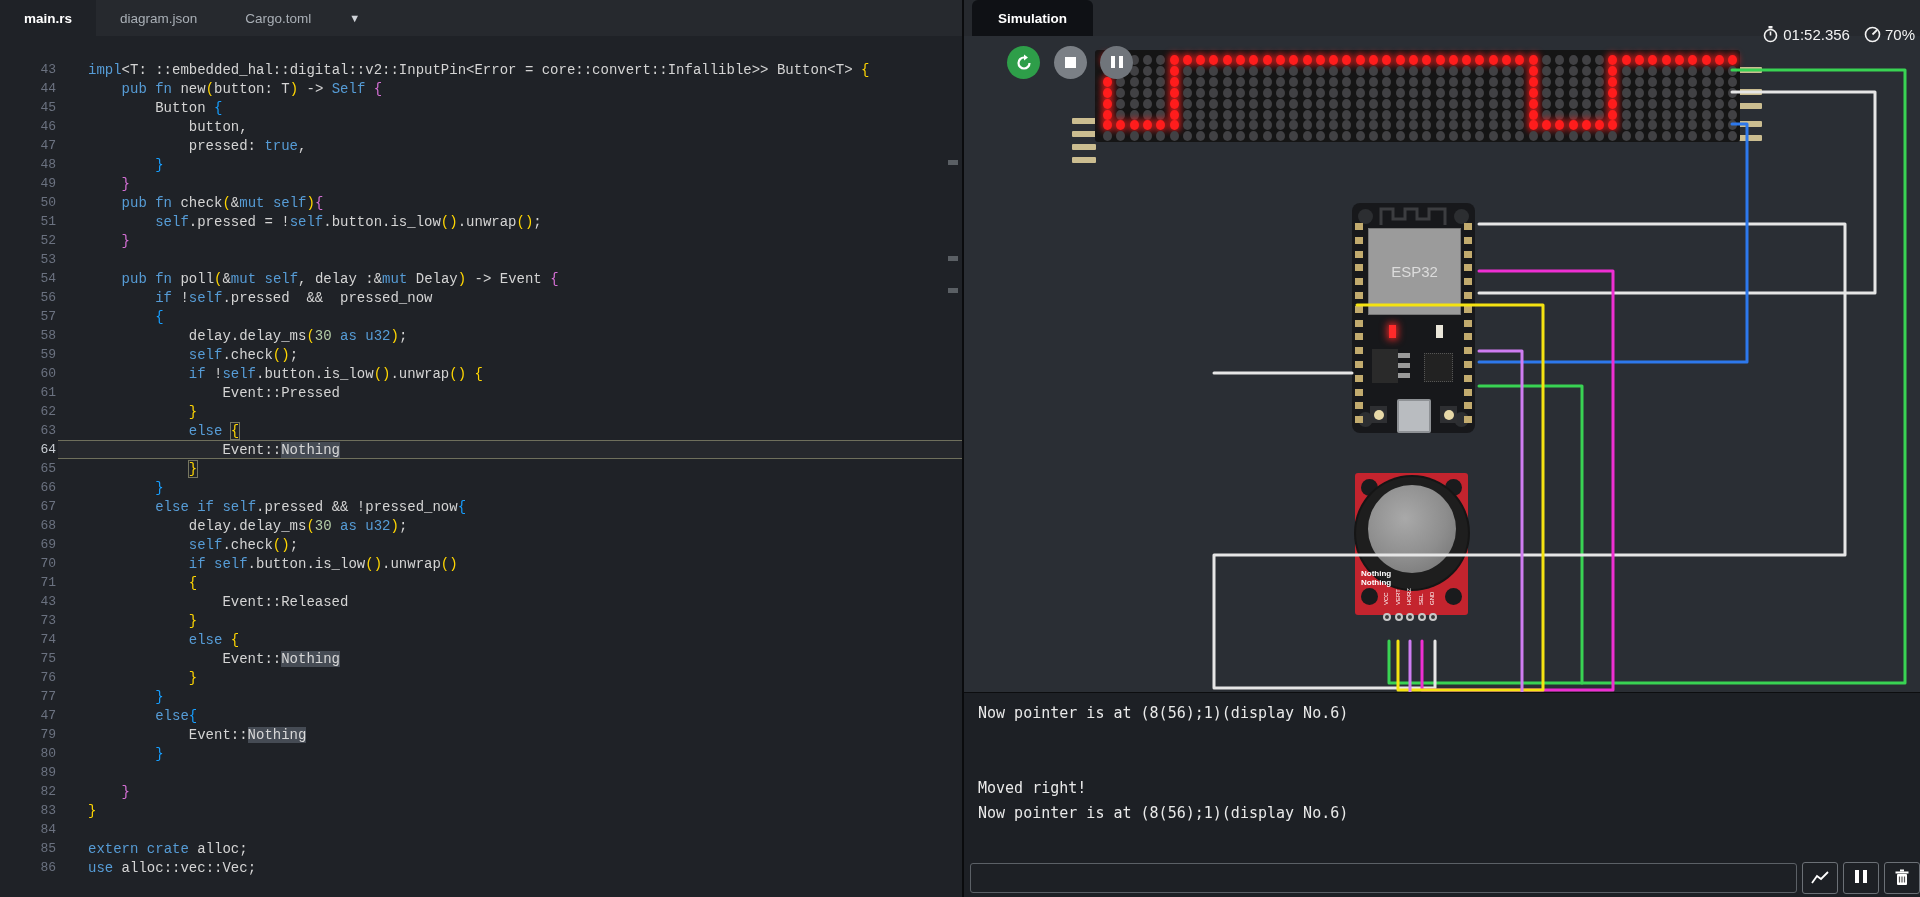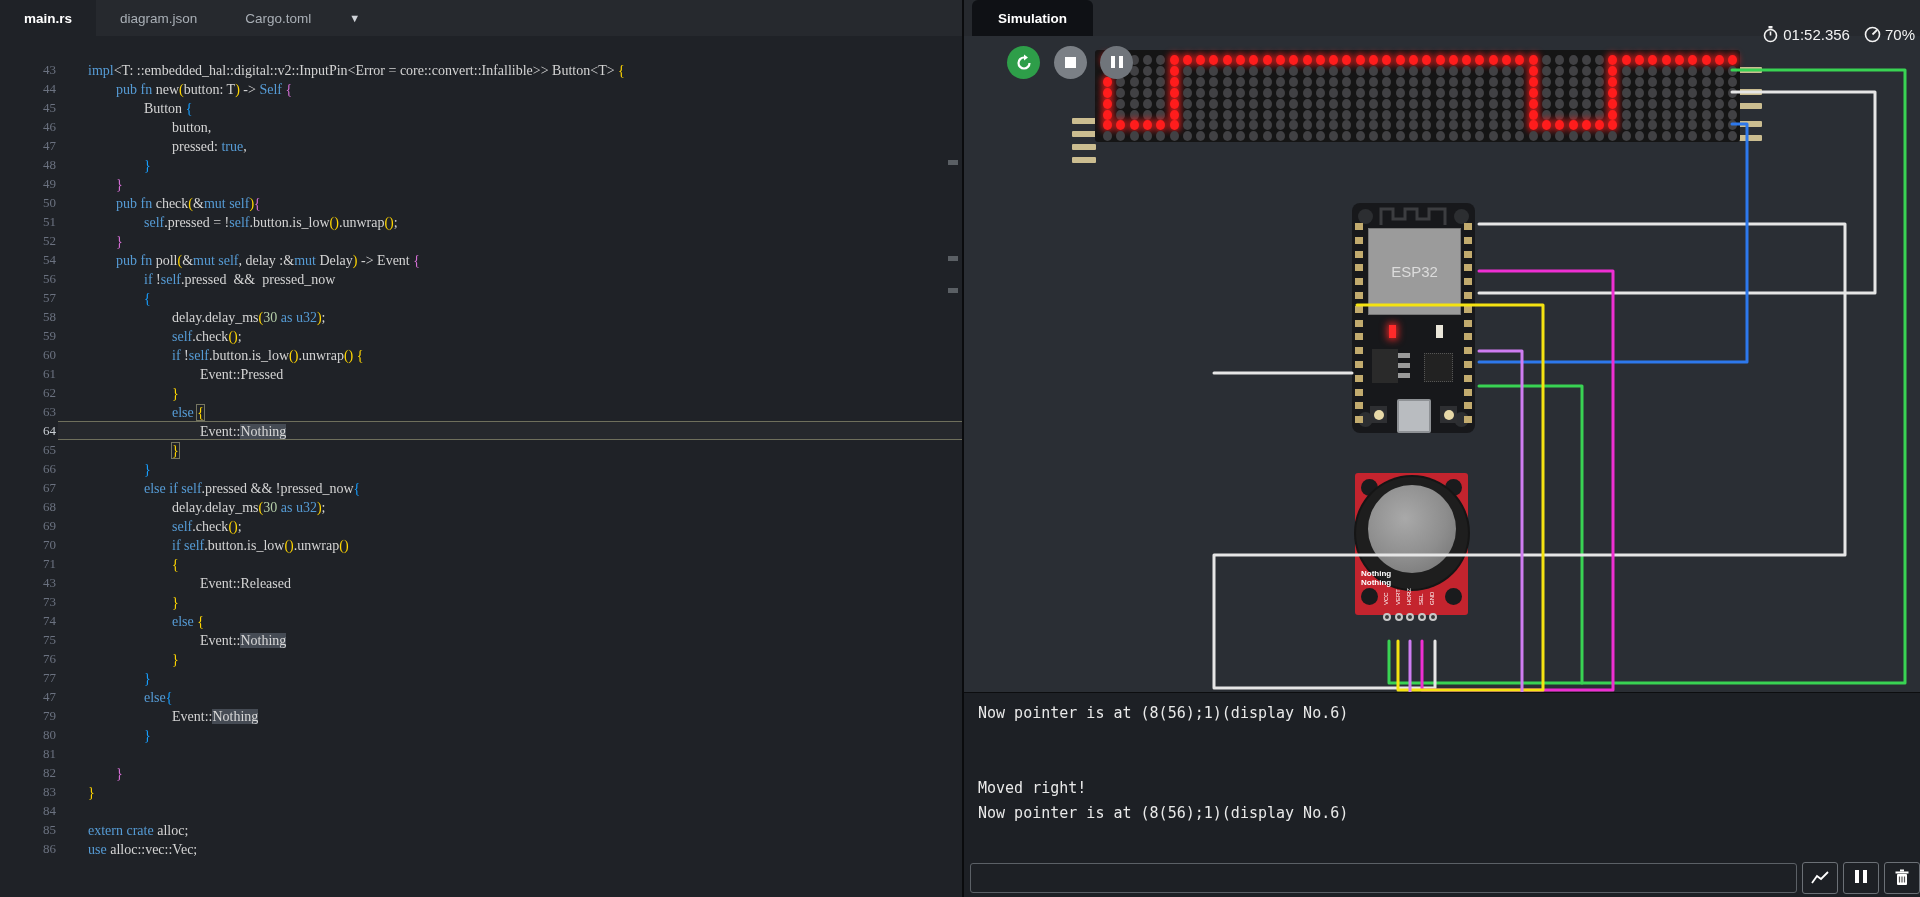--- a/index.html
+++ b/index.html
@@ -5,21 +5,21 @@
   html,body{margin:0;padding:0;background:#17191d;}
   #stage{position:relative;width:1920px;height:897px;overflow:hidden;
          font-family:"Liberation Sans",sans-serif;color:#d4d4d4;}
   
   #tabstrip{position:absolute;left:0;top:0;width:963px;height:36px;background:#26292e;display:flex;align-items:stretch;}
   .etab{display:flex;align-items:center;padding:0 24px;font-size:13.5px;color:#a9afb6;cursor:pointer;}
   .etab.active{background:#1f2227;color:#ffffff;font-weight:bold;}
   #tab-caret{display:flex;align-items:center;padding:0 14px;color:#cfd3d8;font-size:11px;}
   
   #editor{position:absolute;left:0;top:36px;width:989px;height:861px;background:#1f2227;
-          font-family:Liberation Serif, serif;font-size:14px;overflow:hidden;padding-top:24px;box-sizing:border-box;}
+          font-family:Liberation Mono, monospace;font-size:14px;overflow:hidden;padding-top:24px;box-sizing:border-box;}
   .line{display:flex;height:19px;line-height:19px;white-space:pre;}
   .gut{width:56px;flex:none;text-align:right;padding-right:2px;color:#6b7280;font-size:13px;}
   .lbody{flex:1;padding-left:30px;border-top:1px solid transparent;border-bottom:1px solid transparent;}
   .line.cur .lbody{border-color:#6f6f5c;background:rgba(255,255,255,0.03);}
   .line.cur .gut{color:#c9ced4;}
   .gd{display:inline-block;width:4ch;}
   .gd.b{box-shadow:inset 1px 0 0 #33373d;}
   .k{color:#569cd6}.w{color:#d4d4d4}.n{color:#b5cea8}
   .g{color:#ffd602}.m{color:#d670d6}.b{color:#179fff}
   .x{color:#ffd602;outline:1px solid #767661;}
@@ -95,20 +95,21 @@
       <div class="line"><span class="gut">43</span><span class="lbody"><span class="k">impl</span><span class="w">&lt;T: ::embedded_hal::digital::v2::InputPin&lt;Error = core::convert::Infallible&gt;&gt; Button&lt;T&gt; </span><span class="g">{</span></span></div>
       <div class="line"><span class="gut">44</span><span class="lbody"><span class="gd"></span><span class="k">pub</span><span class="w"> </span><span class="k">fn</span><span class="w"> new</span><span class="g">(</span><span class="w">button: T</span><span class="g">)</span><span class="w"> -&gt; </span><span class="k">Self</span><span class="w"> </span><span class="m">{</span></span></div>
       <div class="line"><span class="gut">45</span><span class="lbody"><span class="gd"></span><span class="gd b"></span><span class="w">Button </span><span class="b">{</span></span></div>
       <div class="line"><span class="gut">46</span><span class="lbody"><span class="gd"></span><span class="gd b"></span><span class="gd b"></span><span class="w">button,</span></span></div>
       <div class="line"><span class="gut">47</span><span class="lbody"><span class="gd"></span><span class="gd b"></span><span class="gd b"></span><span class="w">pressed: </span><span class="k">true</span><span class="w">,</span></span></div>
       <div class="line"><span class="gut">48</span><span class="lbody"><span class="gd"></span><span class="gd b"></span><span class="b">}</span></span></div>
       <div class="line"><span class="gut">49</span><span class="lbody"><span class="gd"></span><span class="m">}</span></span></div>
       <div class="line"><span class="gut">50</span><span class="lbody"><span class="gd"></span><span class="k">pub</span><span class="w"> </span><span class="k">fn</span><span class="w"> check</span><span class="g">(</span><span class="w">&amp;</span><span class="k">mut</span><span class="w"> </span><span class="k">self</span><span class="g">)</span><span class="m">{</span></span></div>
       <div class="line"><span class="gut">51</span><span class="lbody"><span class="gd"></span><span class="gd b"></span><span class="k">self</span><span class="w">.pressed = !</span><span class="k">self</span><span class="w">.button.is_low</span><span class="g">()</span><span class="w">.unwrap</span><span class="g">()</span><span class="w">;</span></span></div>
       <div class="line"><span class="gut">52</span><span class="lbody"><span class="gd"></span><span class="m">}</span></span></div>
+      <div class="line"><span class="gut">53</span><span class="lbody"></span></div>
       <div class="line"><span class="gut">54</span><span class="lbody"><span class="gd"></span><span class="k">pub</span><span class="w"> </span><span class="k">fn</span><span class="w"> poll</span><span class="g">(</span><span class="w">&amp;</span><span class="k">mut</span><span class="w"> </span><span class="k">self</span><span class="w">, delay :&amp;</span><span class="k">mut</span><span class="w"> Delay</span><span class="g">)</span><span class="w"> -&gt; Event </span><span class="m">{</span></span></div>
       <div class="line"><span class="gut">56</span><span class="lbody"><span class="gd"></span><span class="gd b"></span><span class="k">if</span><span class="w"> !</span><span class="k">self</span><span class="w">.pressed  &amp;&amp;  pressed_now</span></span></div>
       <div class="line"><span class="gut">57</span><span class="lbody"><span class="gd"></span><span class="gd b"></span><span class="b">{</span></span></div>
       <div class="line"><span class="gut">58</span><span class="lbody"><span class="gd"></span><span class="gd b"></span><span class="gd b"></span><span class="w">delay.delay_ms</span><span class="g">(</span><span class="n">30</span><span class="w"> </span><span class="k">as</span><span class="w"> </span><span class="k">u32</span><span class="g">)</span><span class="w">;</span></span></div>
       <div class="line"><span class="gut">59</span><span class="lbody"><span class="gd"></span><span class="gd b"></span><span class="gd b"></span><span class="k">self</span><span class="w">.check</span><span class="g">()</span><span class="w">;</span></span></div>
       <div class="line"><span class="gut">60</span><span class="lbody"><span class="gd"></span><span class="gd b"></span><span class="gd b"></span><span class="k">if</span><span class="w"> !</span><span class="k">self</span><span class="w">.button.is_low</span><span class="g">()</span><span class="w">.unwrap</span><span class="g">()</span><span class="w"> </span><span class="g">{</span></span></div>
       <div class="line"><span class="gut">61</span><span class="lbody"><span class="gd"></span><span class="gd b"></span><span class="gd b"></span><span class="gd b"></span><span class="w">Event::Pressed</span></span></div>
       <div class="line"><span class="gut">62</span><span class="lbody"><span class="gd"></span><span class="gd b"></span><span class="gd b"></span><span class="g">}</span></span></div>
       <div class="line"><span class="gut">63</span><span class="lbody"><span class="gd"></span><span class="gd b"></span><span class="gd b"></span><span class="k">else</span><span class="w"> </span><span class="x">{</span></span></div>
       <div class="line cur"><span class="gut">64</span><span class="lbody"><span class="gd"></span><span class="gd b"></span><span class="gd b"></span><span class="gd b"></span><span class="w">Event::</span><span class="h">Nothing</span></span></div>
@@ -121,21 +122,21 @@
       <div class="line"><span class="gut">71</span><span class="lbody"><span class="gd"></span><span class="gd b"></span><span class="gd b"></span><span class="g">{</span></span></div>
       <div class="line"><span class="gut">43</span><span class="lbody"><span class="gd"></span><span class="gd b"></span><span class="gd b"></span><span class="gd b"></span><span class="w">Event::Released</span></span></div>
       <div class="line"><span class="gut">73</span><span class="lbody"><span class="gd"></span><span class="gd b"></span><span class="gd b"></span><span class="g">}</span></span></div>
       <div class="line"><span class="gut">74</span><span class="lbody"><span class="gd"></span><span class="gd b"></span><span class="gd b"></span><span class="k">else</span><span class="w"> </span><span class="g">{</span></span></div>
       <div class="line"><span class="gut">75</span><span class="lbody"><span class="gd"></span><span class="gd b"></span><span class="gd b"></span><span class="gd b"></span><span class="w">Event::</span><span class="h">Nothing</span></span></div>
       <div class="line"><span class="gut">76</span><span class="lbody"><span class="gd"></span><span class="gd b"></span><span class="gd b"></span><span class="g">}</span></span></div>
       <div class="line"><span class="gut">77</span><span class="lbody"><span class="gd"></span><span class="gd b"></span><span class="b">}</span></span></div>
       <div class="line"><span class="gut">47</span><span class="lbody"><span class="gd"></span><span class="gd b"></span><span class="k">else</span><span class="b">{</span></span></div>
       <div class="line"><span class="gut">79</span><span class="lbody"><span class="gd"></span><span class="gd b"></span><span class="gd b"></span><span class="w">Event::</span><span class="h">Nothing</span></span></div>
       <div class="line"><span class="gut">80</span><span class="lbody"><span class="gd"></span><span class="gd b"></span><span class="b">}</span></span></div>
-      <div class="line"><span class="gut">81</span><span class="lbody"></span></div>
+      <div class="line"><span class="gut">89</span><span class="lbody"></span></div>
       <div class="line"><span class="gut">82</span><span class="lbody"><span class="gd"></span><span class="m">}</span></span></div>
       <div class="line"><span class="gut">83</span><span class="lbody"><span class="g">}</span></span></div>
       <div class="line"><span class="gut">84</span><span class="lbody"></span></div>
       <div class="line"><span class="gut">85</span><span class="lbody"><span class="k">extern</span><span class="w"> </span><span class="k">crate</span><span class="w"> alloc;</span></span></div>
       <div class="line"><span class="gut">86</span><span class="lbody"><span class="k">use</span><span class="w"> alloc::vec::Vec;</span></span></div>
     </div>
   <div class="ruler-mark" style="left:948px;top:160px"></div>
   <div class="ruler-mark" style="left:948px;top:256px"></div>
   <div class="ruler-mark" style="left:948px;top:288px"></div>
 

